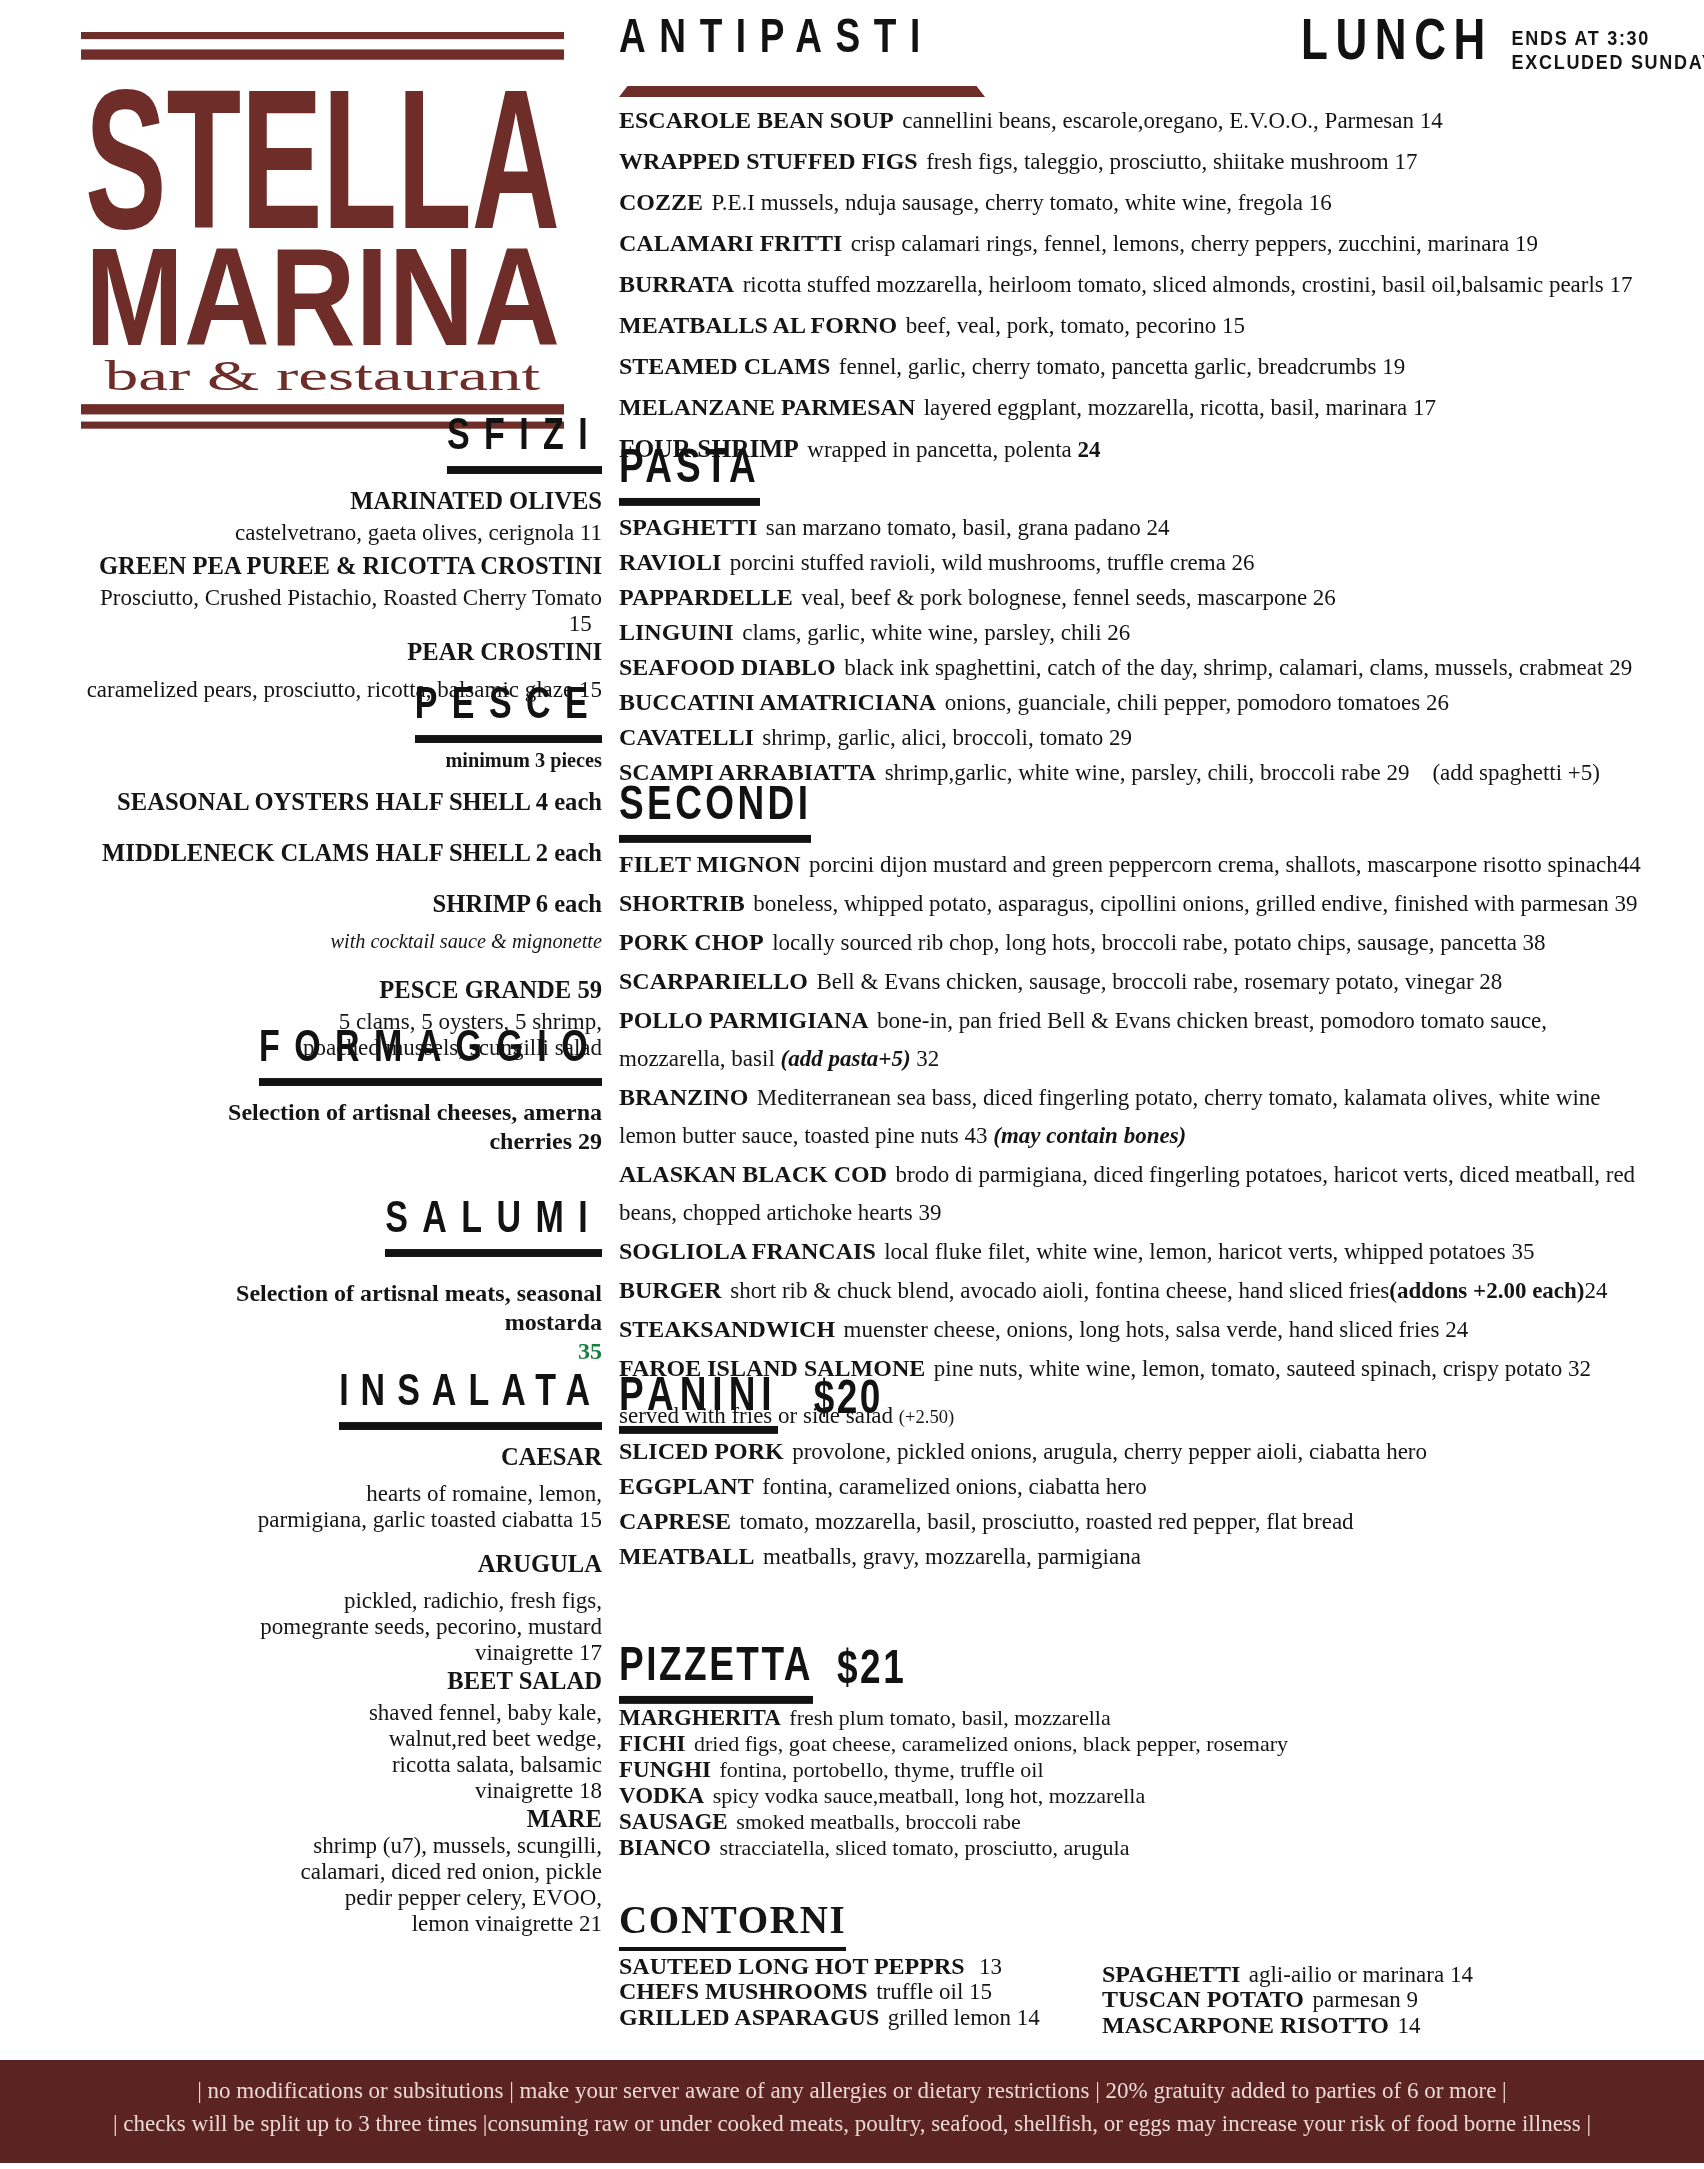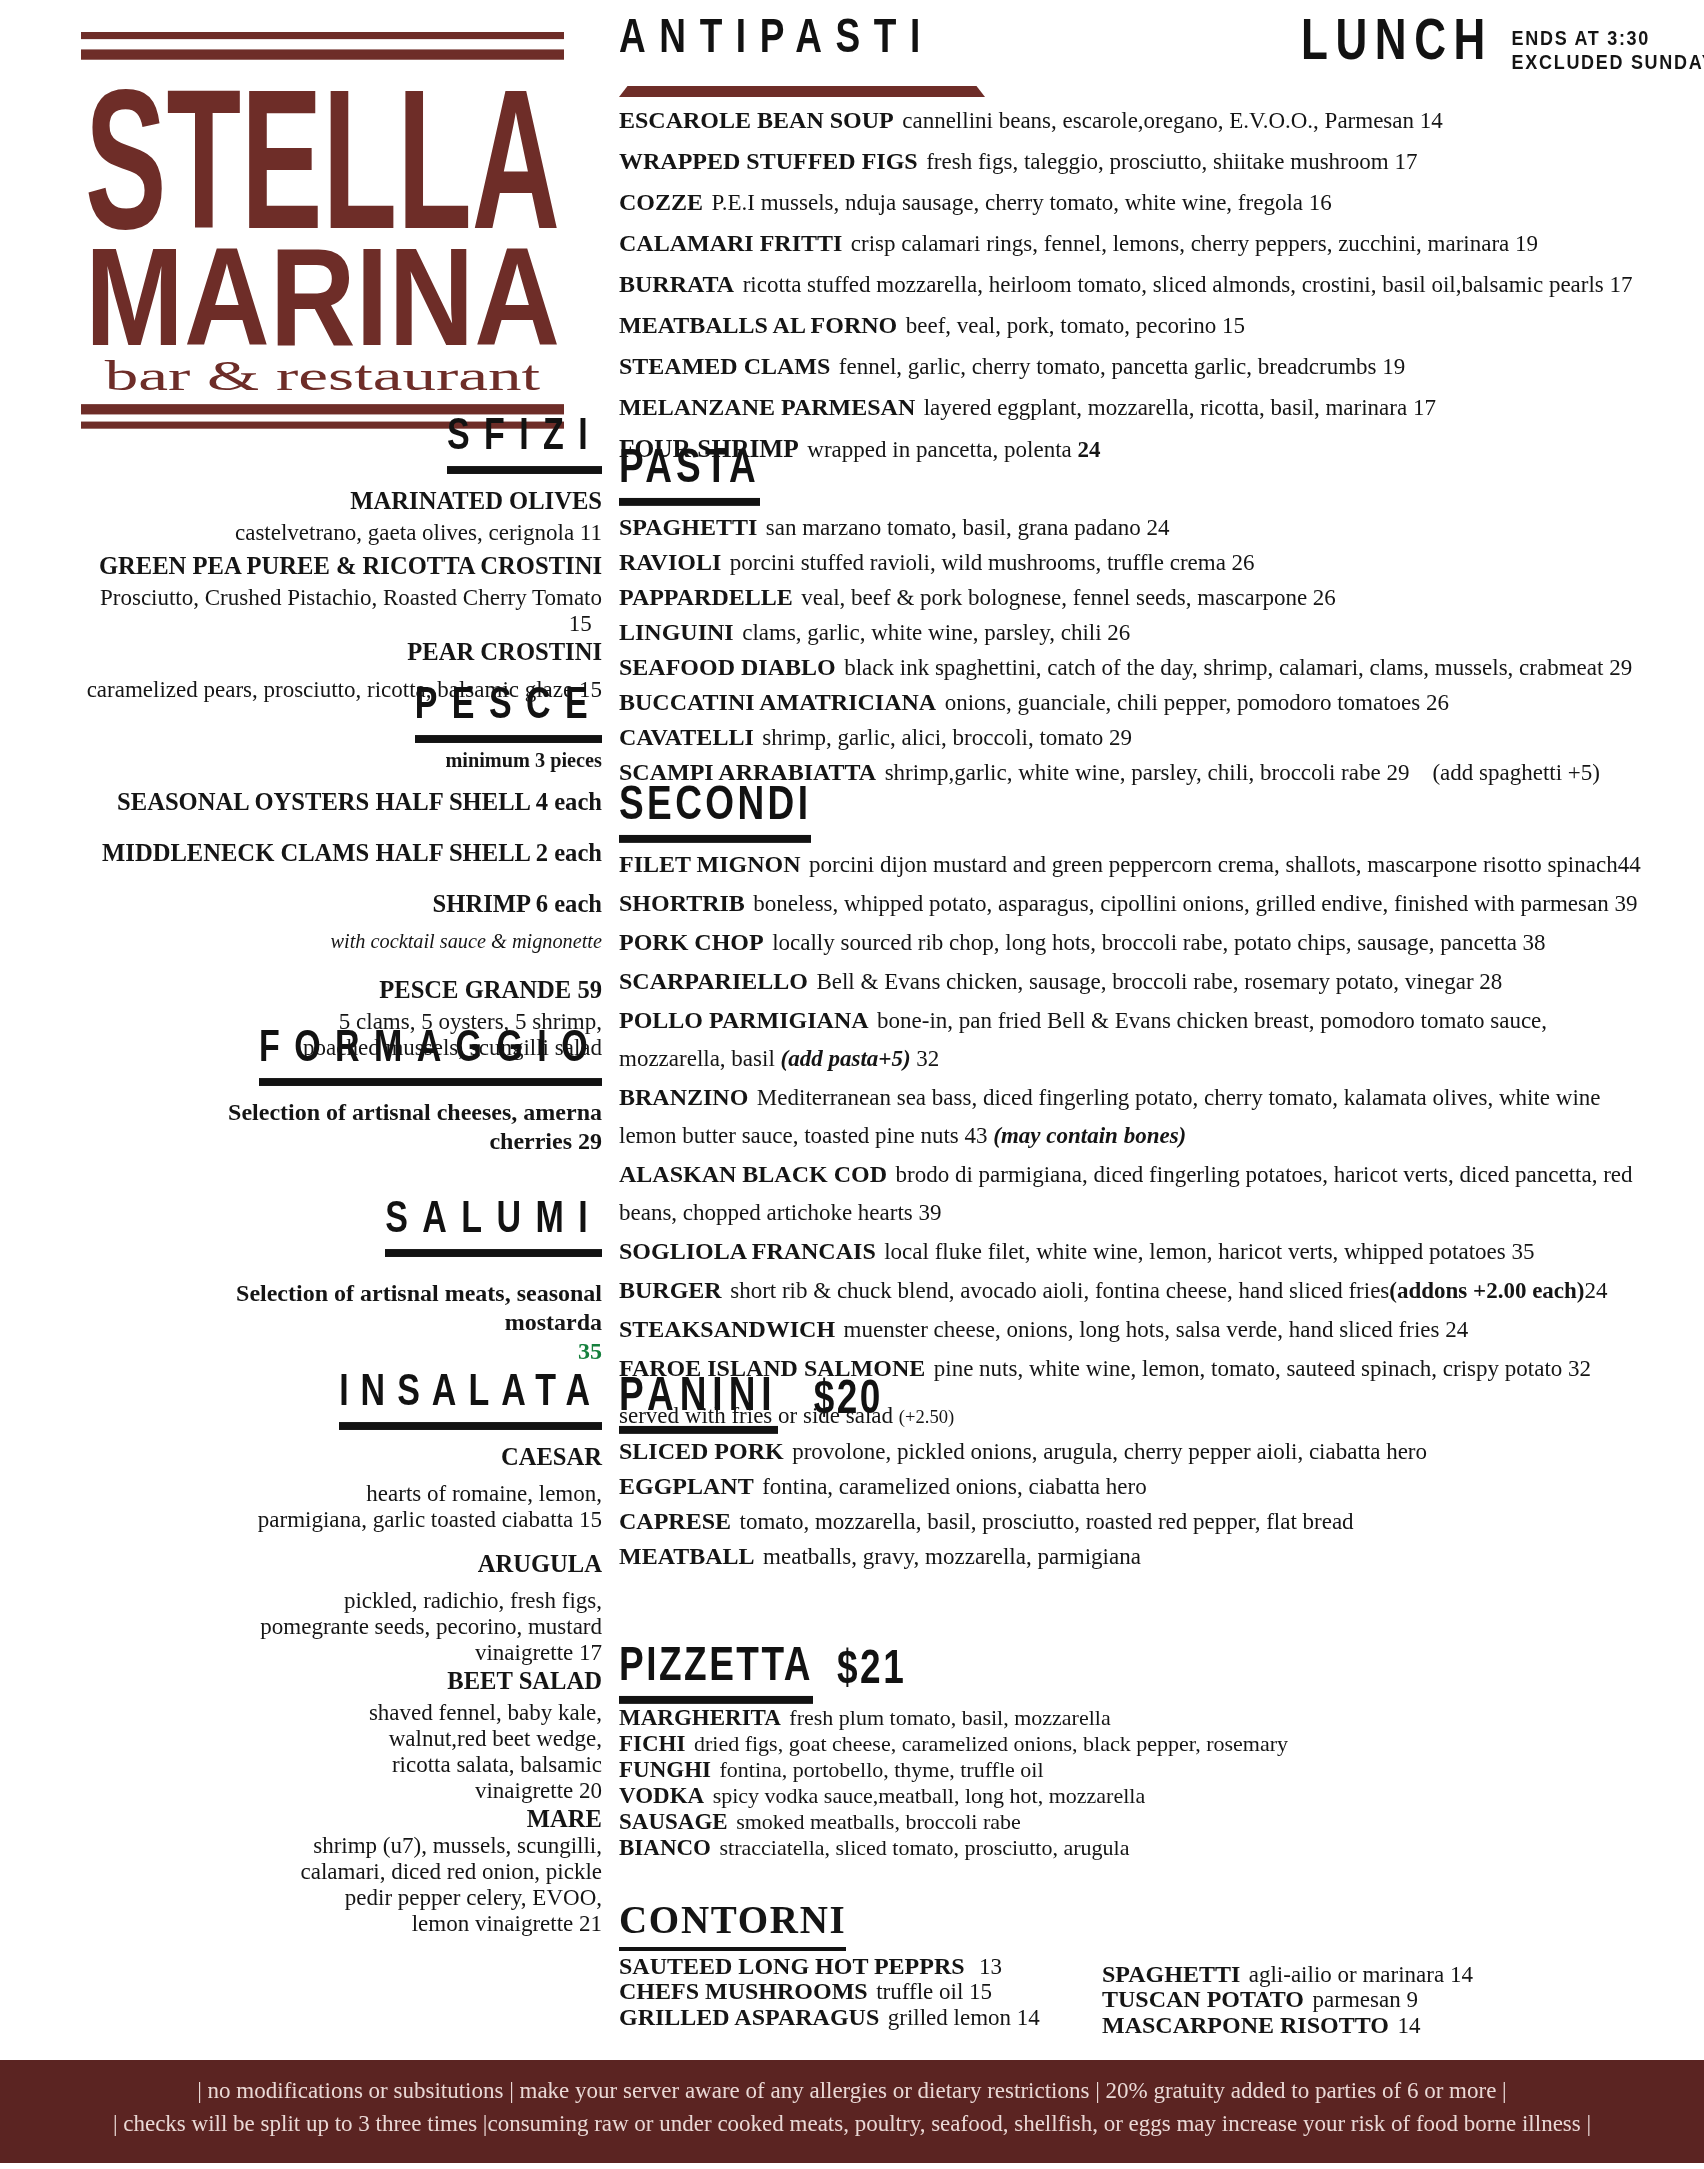--- a/index.html
+++ b/index.html
@@ -128,21 +128,21 @@
       <div class="ldesc gap12">hearts of  romaine, lemon,</div>
       <div class="ldesc">parmigiana, garlic toasted ciabatta  15</div>
       <div class="lname gap18">ARUGULA</div>
       <div class="ldesc gap12">pickled, radichio, fresh figs,</div>
       <div class="ldesc">pomegrante seeds, pecorino, mustard</div>
       <div class="ldesc">vinaigrette 17</div>
       <div class="lname">BEET SALAD</div>
       <div class="ldesc gap6">shaved fennel, baby kale,</div>
       <div class="ldesc">walnut,red beet wedge,</div>
       <div class="ldesc">ricotta salata, balsamic</div>
-      <div class="ldesc">vinaigrette 20</div>
+      <div class="ldesc">vinaigrette 18</div>
       <div class="lname">MARE</div>
       <div class="ldesc">shrimp (u7), mussels, scungilli,</div>
       <div class="ldesc">calamari, diced red onion, pickle</div>
       <div class="ldesc">pedir pepper celery, EVOO,</div>
       <div class="ldesc">lemon vinaigrette 21</div>
     </div>
   </div>
 
   <div id="rcol">
 
@@ -190,21 +190,21 @@
     </div>
     <div class="rsec" style="top:845px;line-height:38px">
       <div class="ln"><span class="nm">FILET MIGNON</span><span>porcini dijon mustard and green peppercorn crema, shallots, mascarpone risotto spinach44</span></div>
       <div class="ln"><span class="nm">SHORTRIB</span><span>boneless, whipped potato, asparagus, cipollini onions, grilled endive, finished with parmesan 39</span></div>
       <div class="ln"><span class="nm">PORK CHOP</span><span>locally sourced rib chop, long hots, broccoli rabe, potato chips, sausage, pancetta  38</span></div>
       <div class="ln"><span class="nm">SCARPARIELLO</span><span>Bell &amp; Evans chicken, sausage, broccoli rabe, rosemary potato, vinegar  28</span></div>
       <div class="ln"><span class="nm">POLLO PARMIGIANA</span><span>bone-in, pan fried Bell &amp; Evans chicken breast, pomodoro tomato sauce,</span></div>
       <div class="ln"><span>mozzarella, basil </span><span class="bi">(add pasta+5)</span><span>  32</span></div>
       <div class="ln"><span class="nm">BRANZINO</span><span>Mediterranean sea bass, diced fingerling potato, cherry tomato, kalamata olives, white wine</span></div>
       <div class="ln"><span>lemon butter sauce, toasted pine nuts 43 </span><span class="bi">(may contain bones)</span></div>
-      <div class="ln"><span class="nm">ALASKAN BLACK COD</span><span>brodo di parmigiana, diced fingerling potatoes, haricot verts, diced pancetta, red</span></div>
+      <div class="ln"><span class="nm">ALASKAN BLACK COD</span><span>brodo di parmigiana, diced fingerling potatoes, haricot verts, diced meatball, red</span></div>
       <div class="ln"><span>beans, chopped artichoke hearts 39</span></div>
       <div class="ln"><span class="nm">SOGLIOLA FRANCAIS</span><span>local fluke filet, white wine, lemon, haricot verts, whipped potatoes 35</span></div>
       <div class="ln"><span class="nm">BURGER</span><span>short rib &amp; chuck blend, avocado aioli, fontina cheese, hand sliced fries</span><span class="bd">(addons +2.00 each)</span><span>24</span></div>
       <div class="ln"><span class="nm">STEAKSANDWICH</span><span>muenster cheese, onions, long hots, salsa verde, hand sliced fries  24</span></div>
       <div class="ln"><span class="nm">FAROE ISLAND SALMONE</span><span>pine nuts, white wine, lemon, tomato, sauteed spinach, crispy potato 32</span></div>
     </div>
 
     <div class="rsec" style="top:1383px">
       <span class="dsp hW" style="letter-spacing:6px">PANINI</span><span class="dsp hPrice">$20</span>
     </div>

